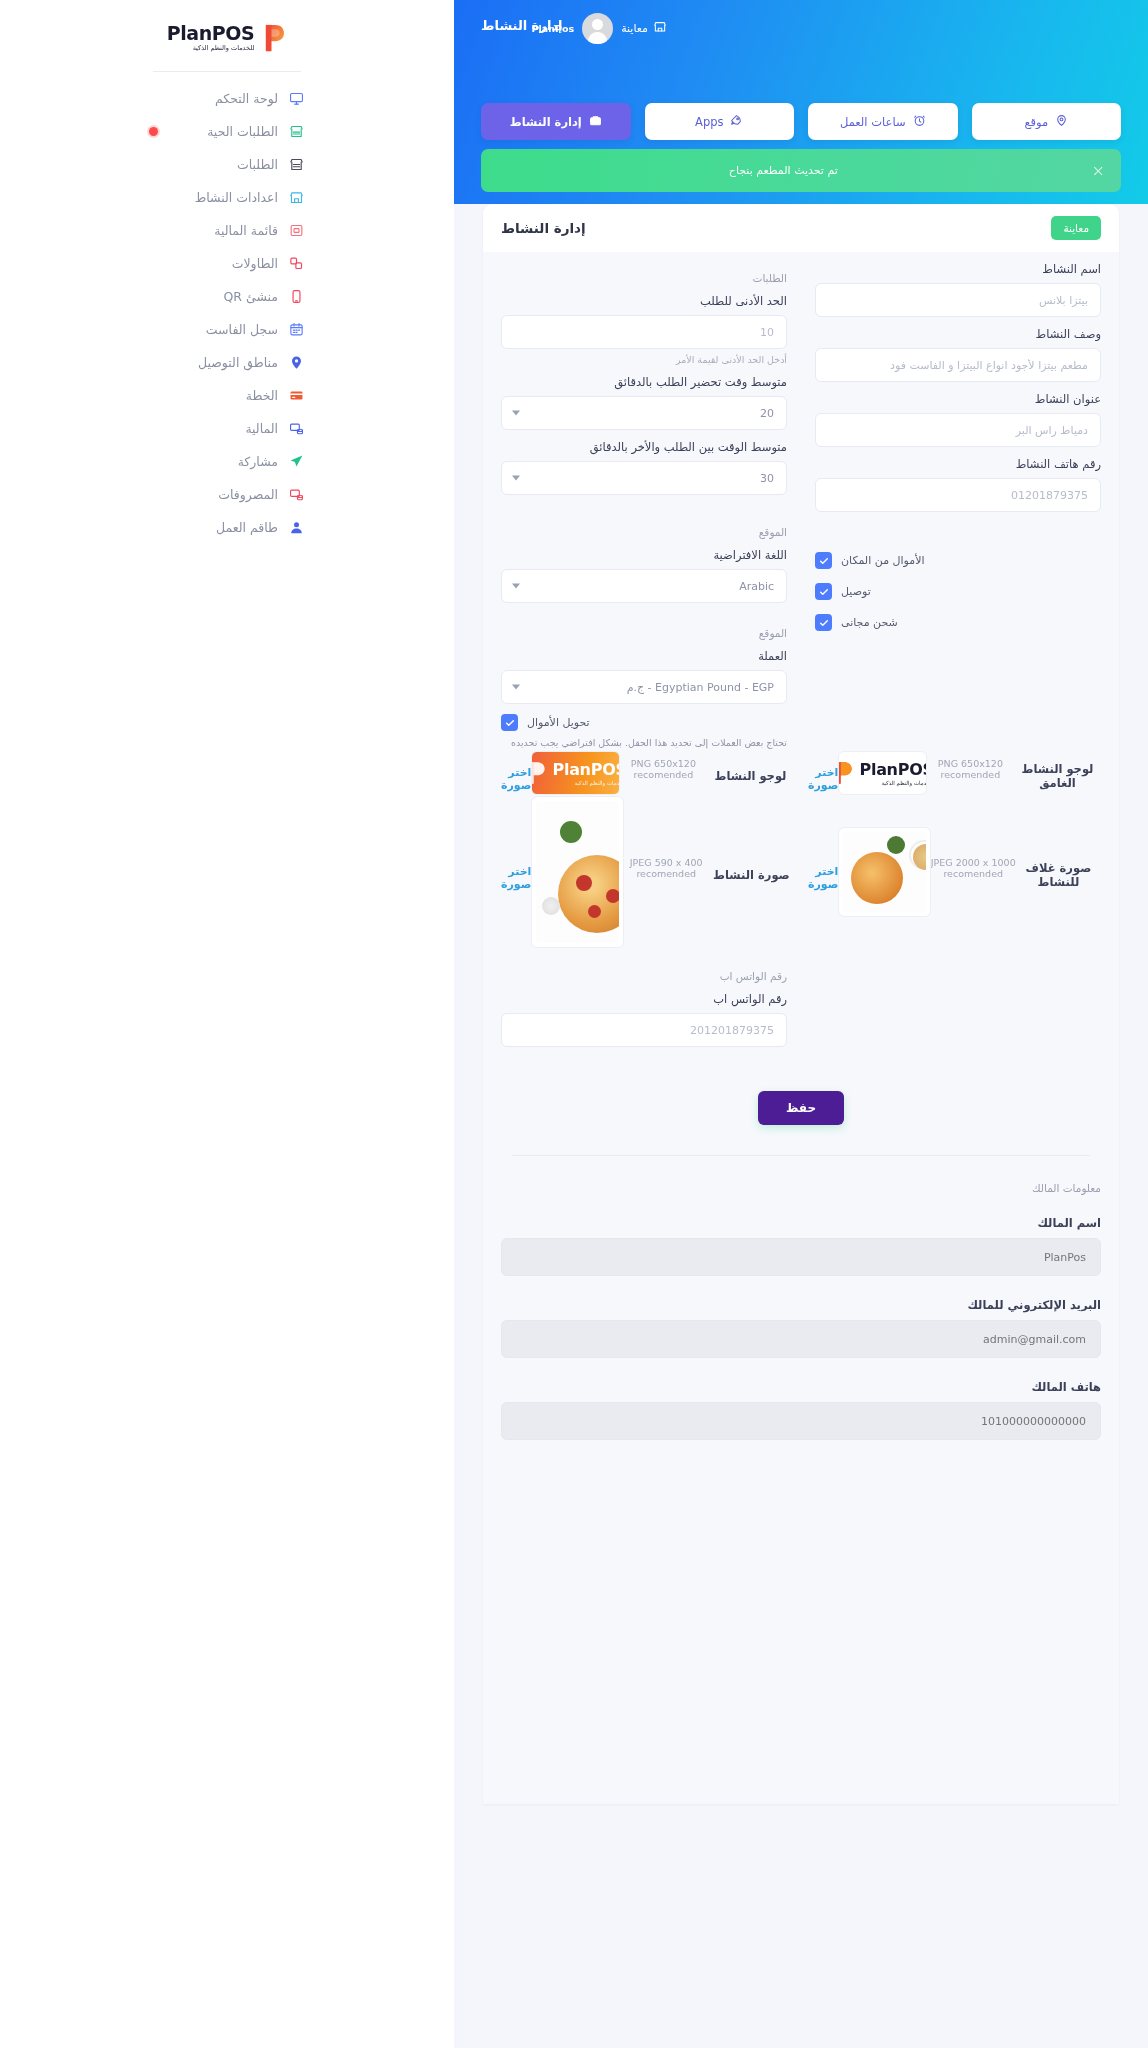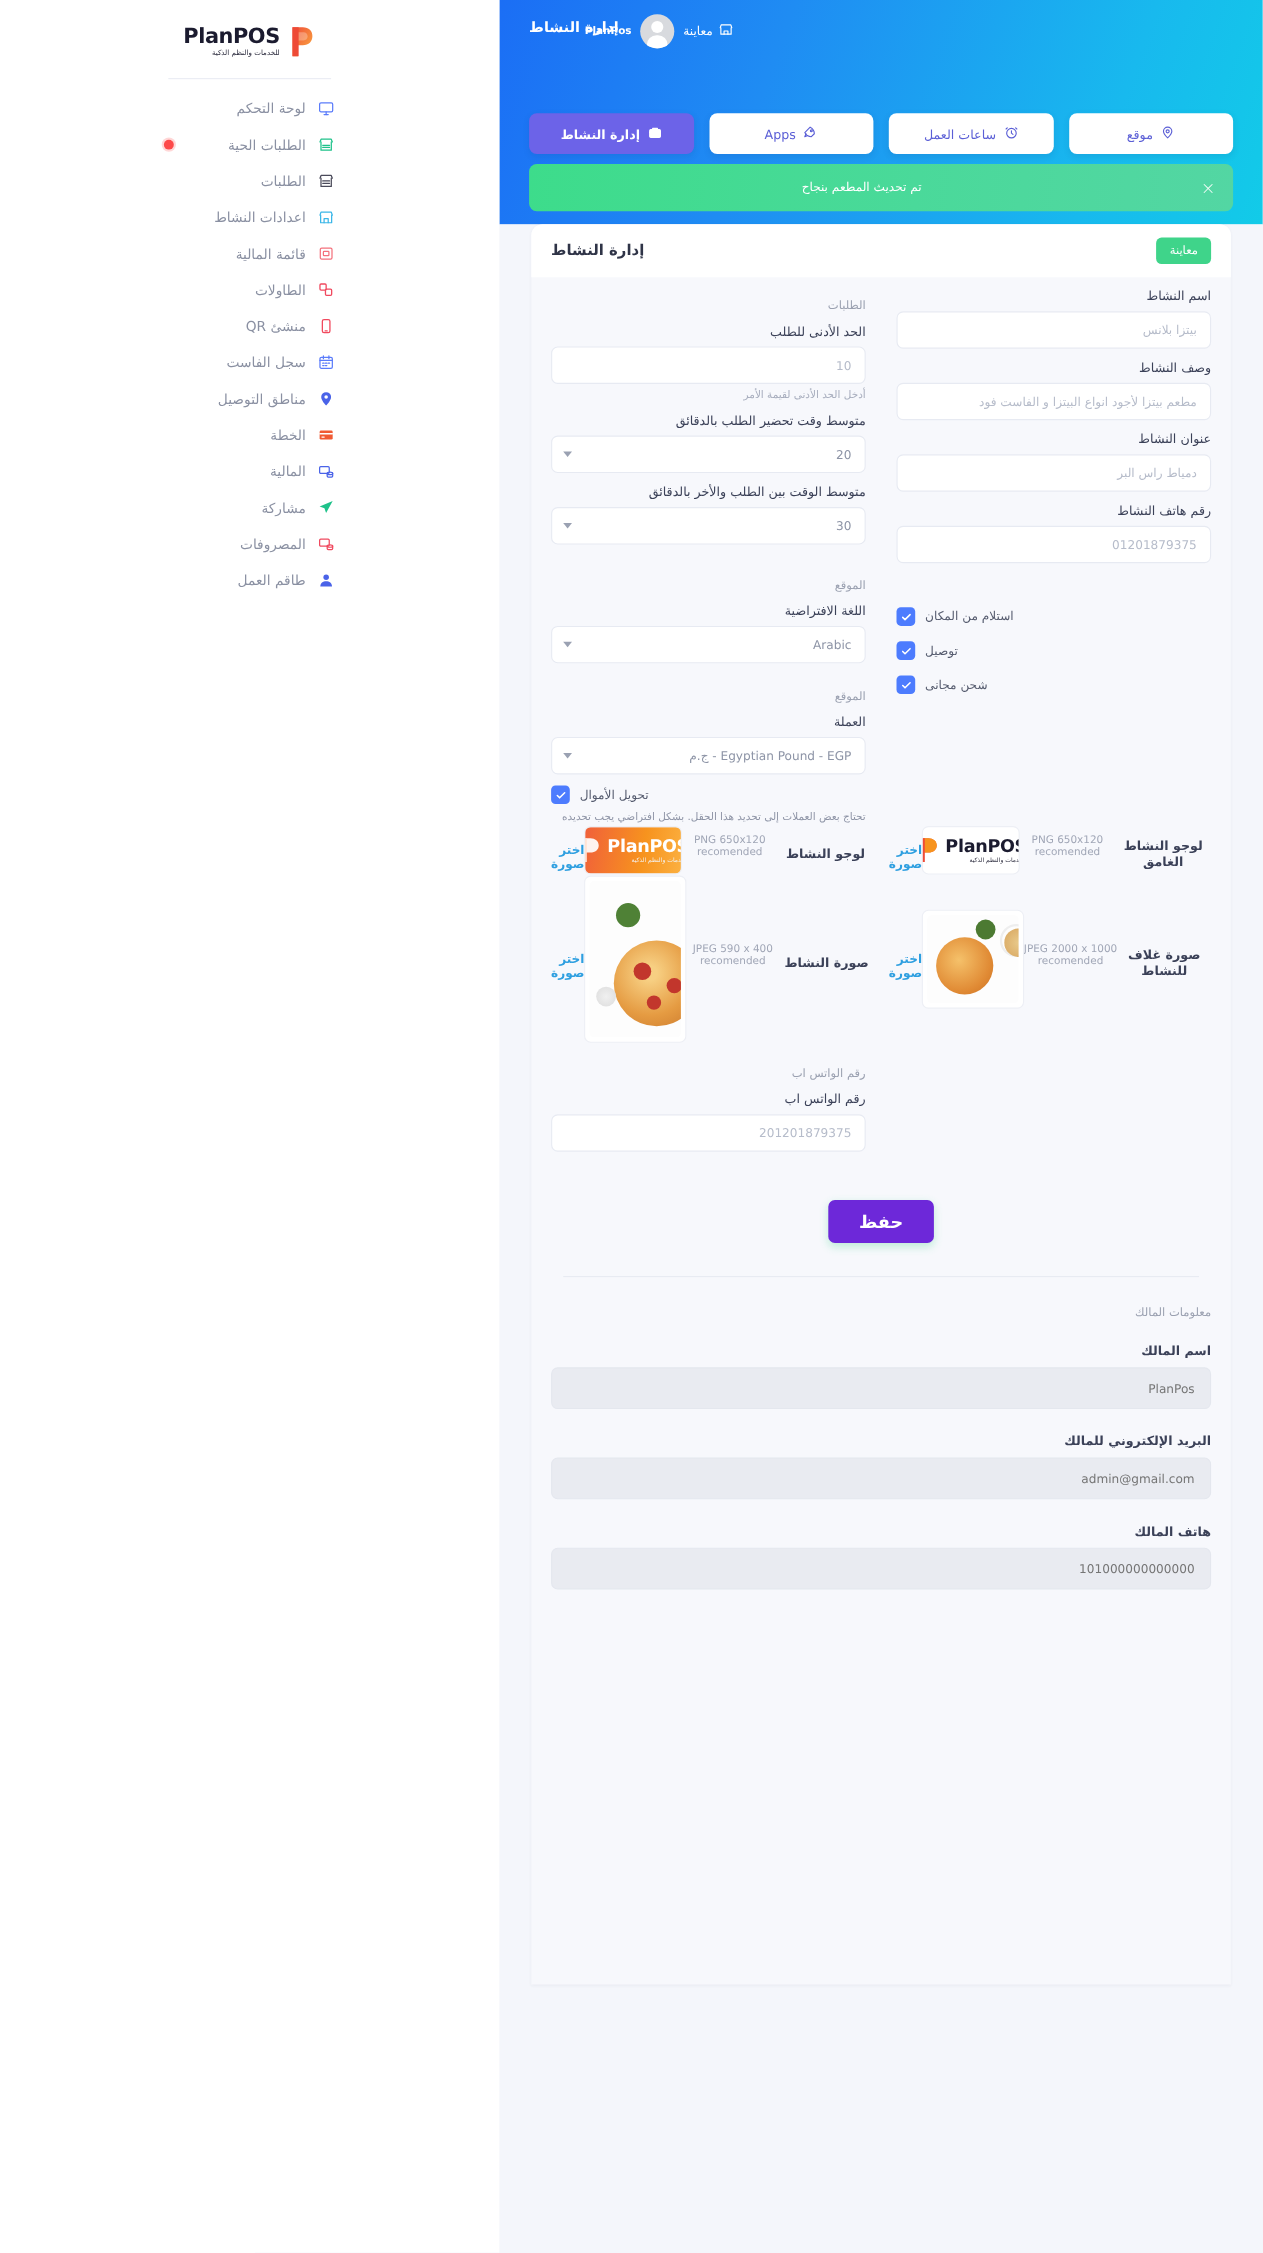--- a/index.html
+++ b/index.html
@@ -188,21 +188,21 @@
   .up-box.dark-preview { background: linear-gradient(100deg,#f0603a 0%, #f7931e 60%, #fbb040 100%); }
 
   
   .food {
     width: 100%; height: 100%; position: relative; border-radius: 4px; overflow: hidden;
     background: #fdfdfd;
   }
   .food .plate { position: absolute; border-radius: 50%; }
   .btn-save-wrap { display: flex; justify-content: center; padding: 38px 0 18px; }
   .btn-save {
-    background: #6d28d9; color: #ffffff; font-size: 16px; font-weight: 700;
+    background: #4c1d95; color: #ffffff; font-size: 12px; font-weight: 700;
     border: none; border-radius: 6px; padding: 10px 28px; cursor: pointer; font-family: inherit;
     box-shadow: 0 3px 8px rgba(63,212,138,.30);
   }
   .hr { height: 1px; background: #e8ebf2; margin: 12px 29px 0; }
 
   .owner { padding: 0 18px 40px; }
   .owner-lbl { font-size: 11.5px; font-weight: 700; color: #3b4158; display: block; margin: 22px 0 8px; text-align: right; }
   .owner-inp {
     width: 100%; height: 38px; border: 1px solid #e4e7ee; border-radius: 6px;
     background: #e9ebf1; padding: 0 14px; font-size: 11px; color: #9aa0b0;
@@ -340,21 +340,21 @@
                 <span class="sel-arrow"></span>
               </div>
             </div>
           </div>
         </div>
 
         <div class="grid">
           <div class="col col-right">
             <div style="height:34px"></div>
             <div class="chk-row">
-              <span class="chk-label">استلام من المكان</span>
+              <span class="chk-label">الأموال من المكان</span>
               <span class="chk">
                 <svg viewBox="0 0 24 24" fill="none" stroke="#ffffff" stroke-width="3.4" stroke-linecap="round" stroke-linejoin="round">
                     <path d="M4 12.5l5 5 11-11"></path>
                   </svg>
               </span>
             </div>
             <div class="chk-row">
               <span class="chk-label">توصيل</span>
               <span class="chk">
                 <svg viewBox="0 0 24 24" fill="none" stroke="#ffffff" stroke-width="3.4" stroke-linecap="round" stroke-linejoin="round">

